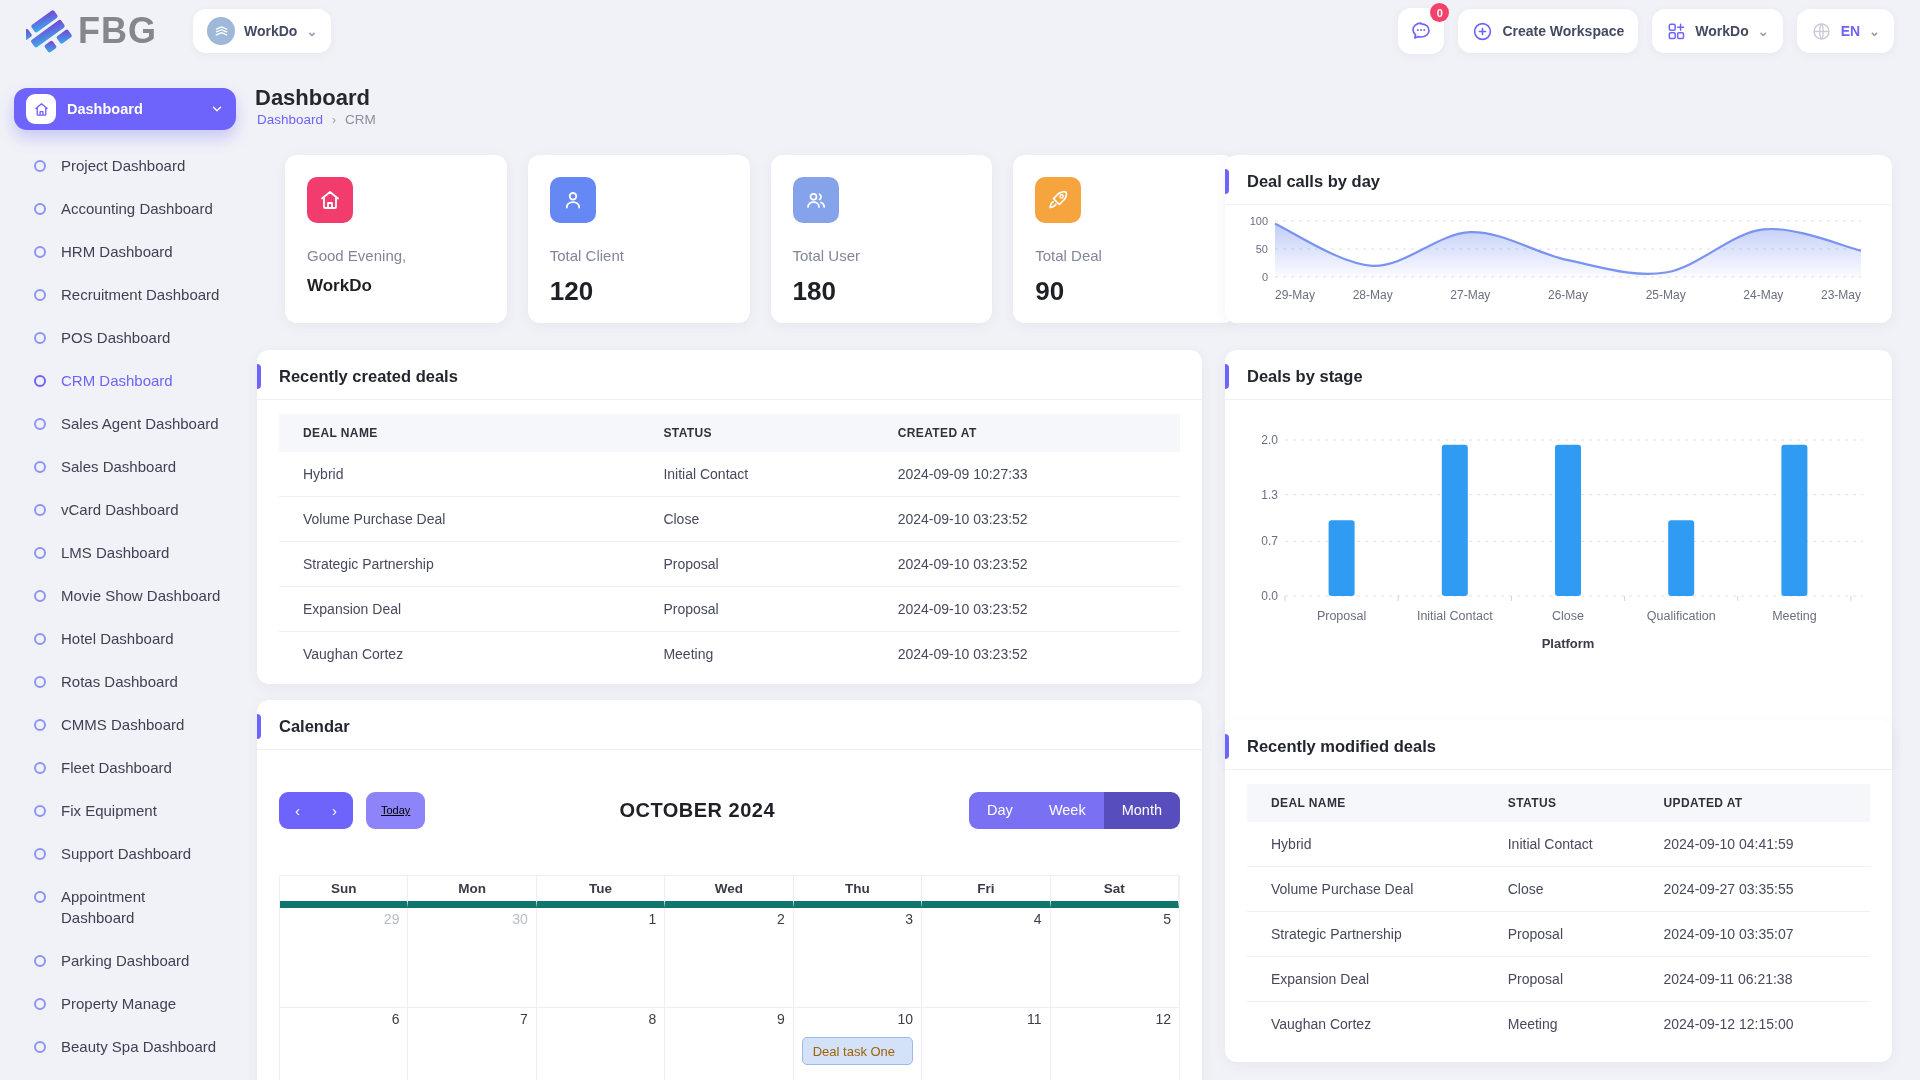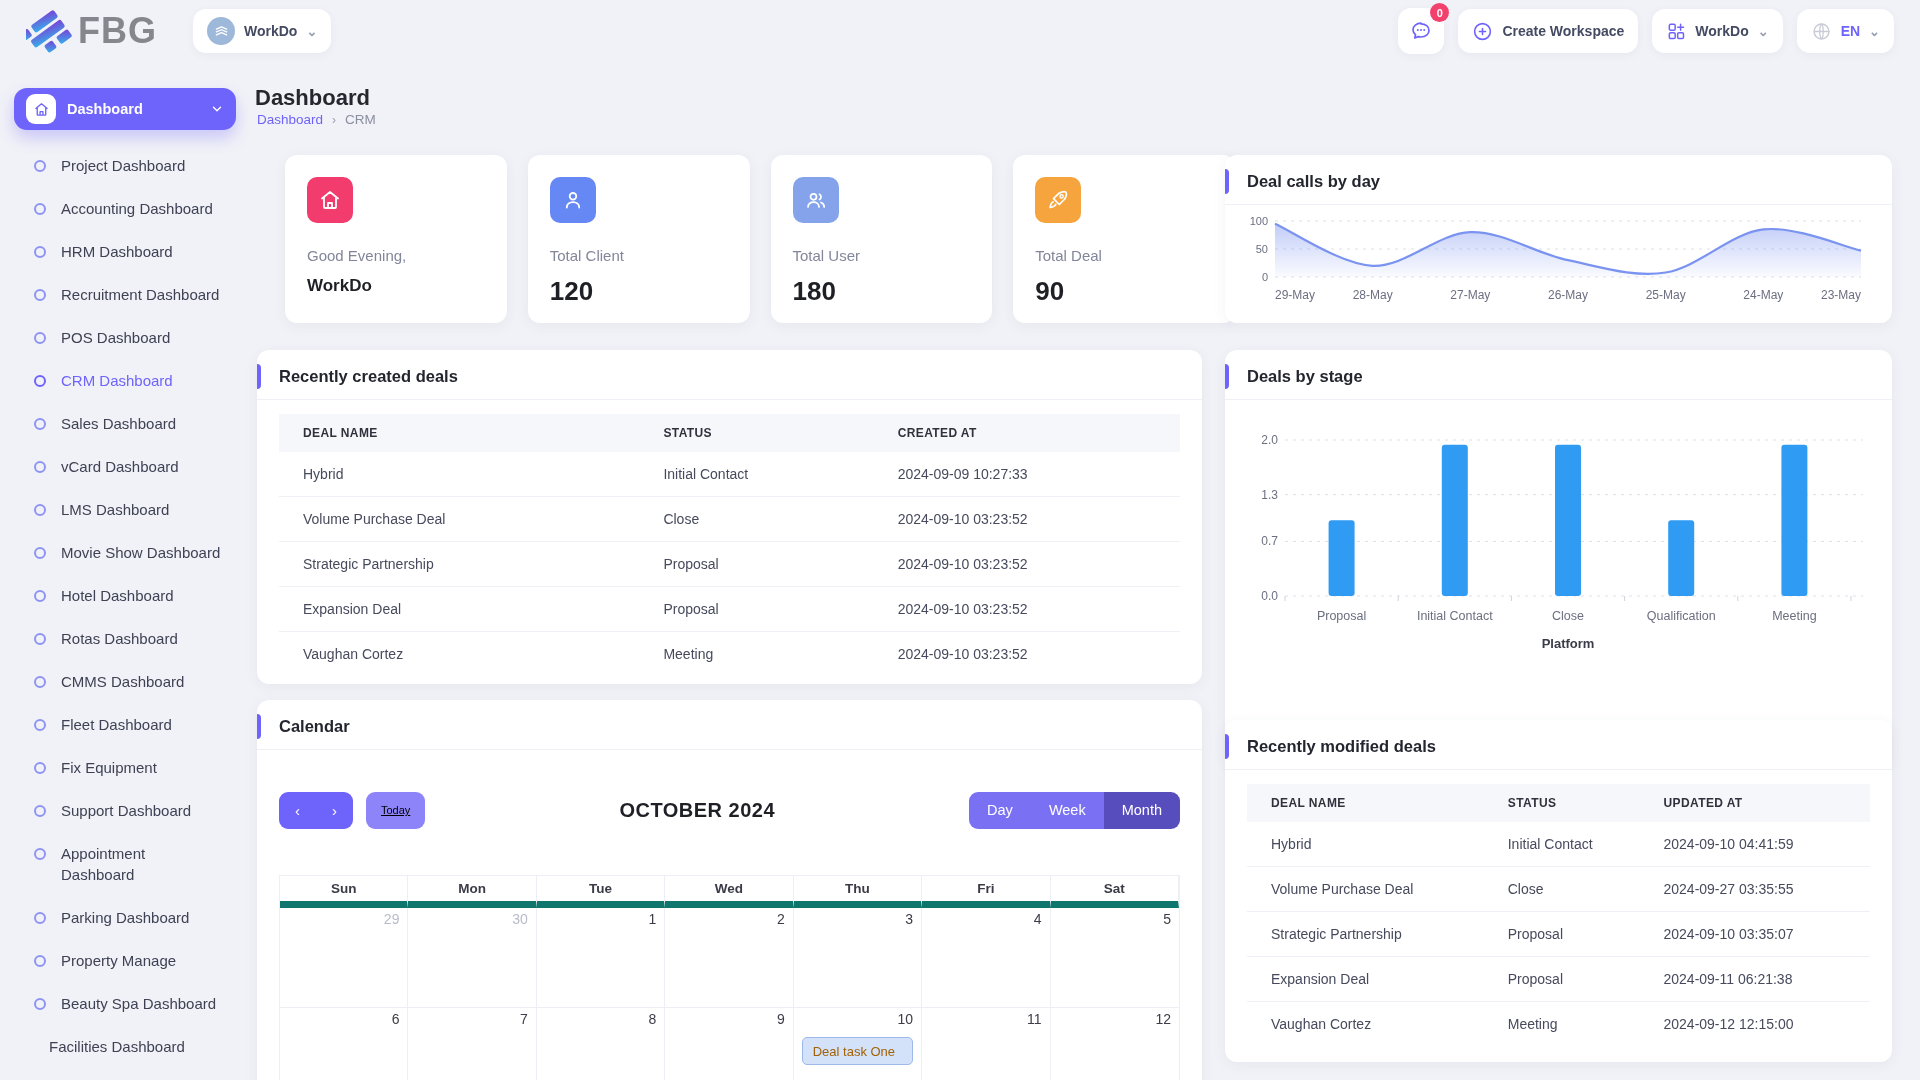--- a/index.html
+++ b/index.html
@@ -178,20 +178,24 @@
     <span class="dot"></span>
     <span class="lbl">Recruitment Dashboard</span>
   </li>
       <li class="side-item">
     <span class="dot"></span>
     <span class="lbl">POS Dashboard</span>
   </li>
       <li class="side-item active">
     <span class="dot"></span>
     <span class="lbl">CRM Dashboard</span>
+  </li>
+      <li class="side-item">
+    <span class="dot"></span>
+    <span class="lbl">Sales Agent Dashboard</span>
   </li>
       <li class="side-item">
     <span class="dot"></span>
     <span class="lbl">Sales Dashboard</span>
   </li>
       <li class="side-item">
     <span class="dot"></span>
     <span class="lbl">vCard Dashboard</span>
   </li>
       <li class="side-item">

